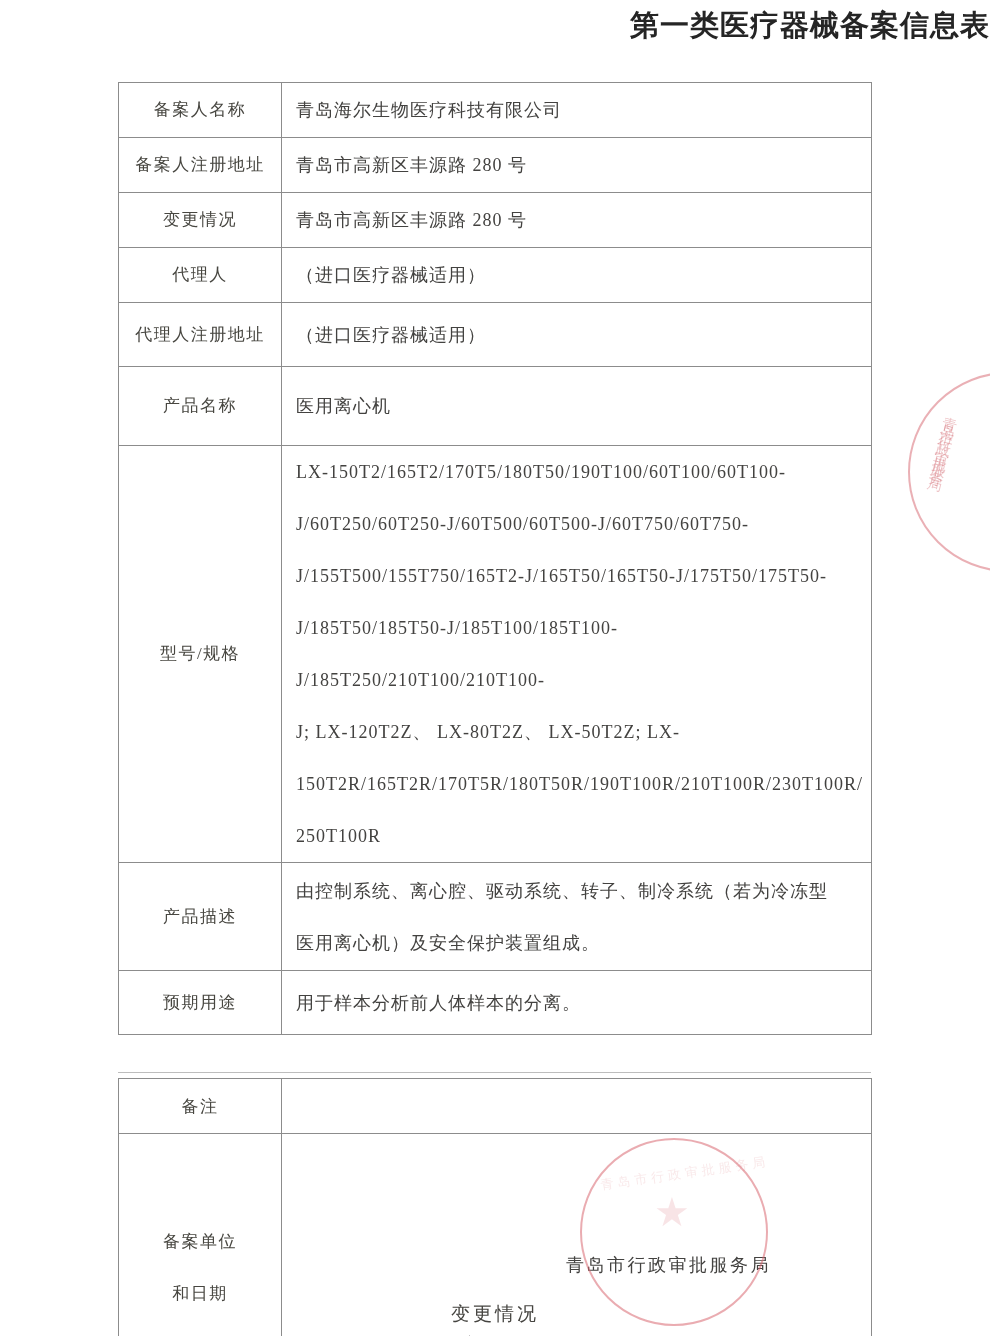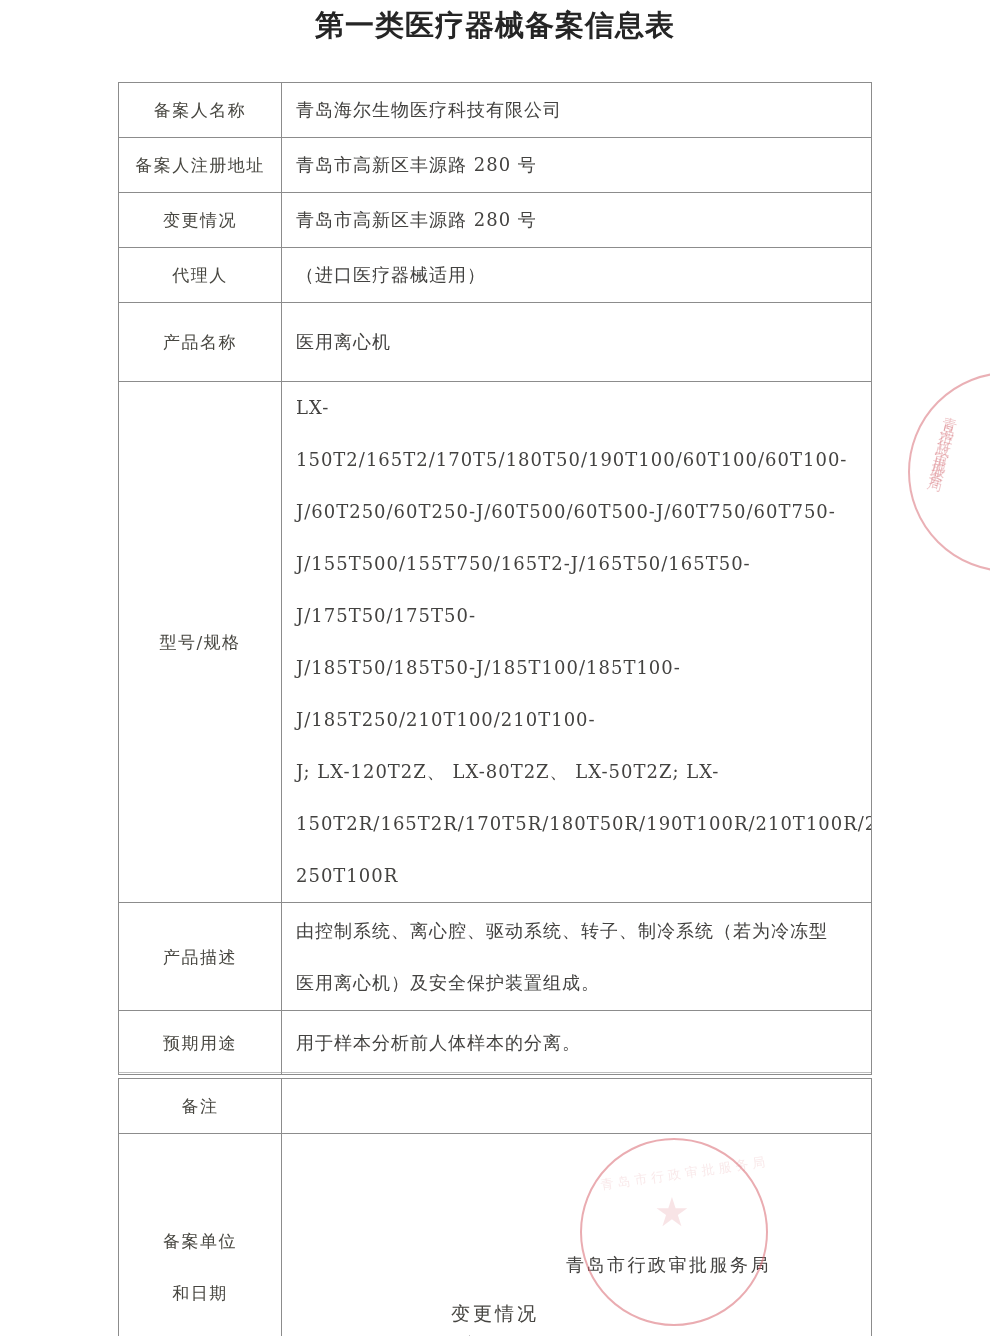--- a/index.html
+++ b/index.html
@@ -6,40 +6,40 @@
   .page{
     position:relative;
     width:990px;height:1336px;
     background:#ffffff;
     overflow:hidden;
     font-family:"DejaVu Serif","Liberation Serif",serif;
     color:#3d3c3b;
   }
   .doc-title{
     position:absolute;top:6px;left:0;width:100%;
-    text-align:center;
+    text-align:right;
     font-family:"Liberation Sans","DejaVu Sans",sans-serif;
     font-weight:bold;font-size:29px;color:#252525;
     letter-spacing:1px;
   }
   .record-no{
     position:absolute;top:45px;left:460px;
     font-size:18px;letter-spacing:1.5px;color:#45443f;
   }
   table.tbl{
     position:absolute;left:118px;
     border-collapse:collapse;table-layout:fixed;
     width:753px;
   }
   table.tbl td{
     border:1px solid #8c8c8c;
     vertical-align:middle;
     overflow:hidden;
   }
-  .main-table{top:82px;}
+  .main-table{top:82px;font-family:Liberation Serif, serif;}
   .foot-table{top:1078px;}
   col.c-label{width:163px;}
   col.c-value{width:590px;}
   .label-cell{
     text-align:center;
     font-size:17px;letter-spacing:1.5px;
     line-height:52px;white-space:pre-line;
     color:#474640;
   }
   .value-cell{
@@ -127,20 +127,24 @@
       <tr class="h46">
         <td class="label-cell">备案人注册地址</td>
         <td class="value-cell">青岛市高新区丰源路 280 号</td>
       </tr>
       <tr class="h52">
         <td class="label-cell">变更情况</td>
         <td class="value-cell">青岛市高新区丰源路 280 号</td>
       </tr>
       <tr class="h52">
         <td class="label-cell">代理人</td>
+        <td class="value-cell">（进口医疗器械适用）</td>
+      </tr>
+      <tr class="h64">
+        <td class="label-cell">代理人注册地址</td>
         <td class="value-cell">（进口医疗器械适用）</td>
       </tr>
       <tr class="h79">
         <td class="label-cell">产品名称</td>
         <td class="value-cell">医用离心机</td>
       </tr>
       <tr class="h365">
         <td class="label-cell">型号/规格</td>
         <td class="value-cell">LX-150T2/165T2/170T5/180T50/190T100/60T100/60T100-
 J/60T250/60T250-J/60T500/60T500-J/60T750/60T750-

